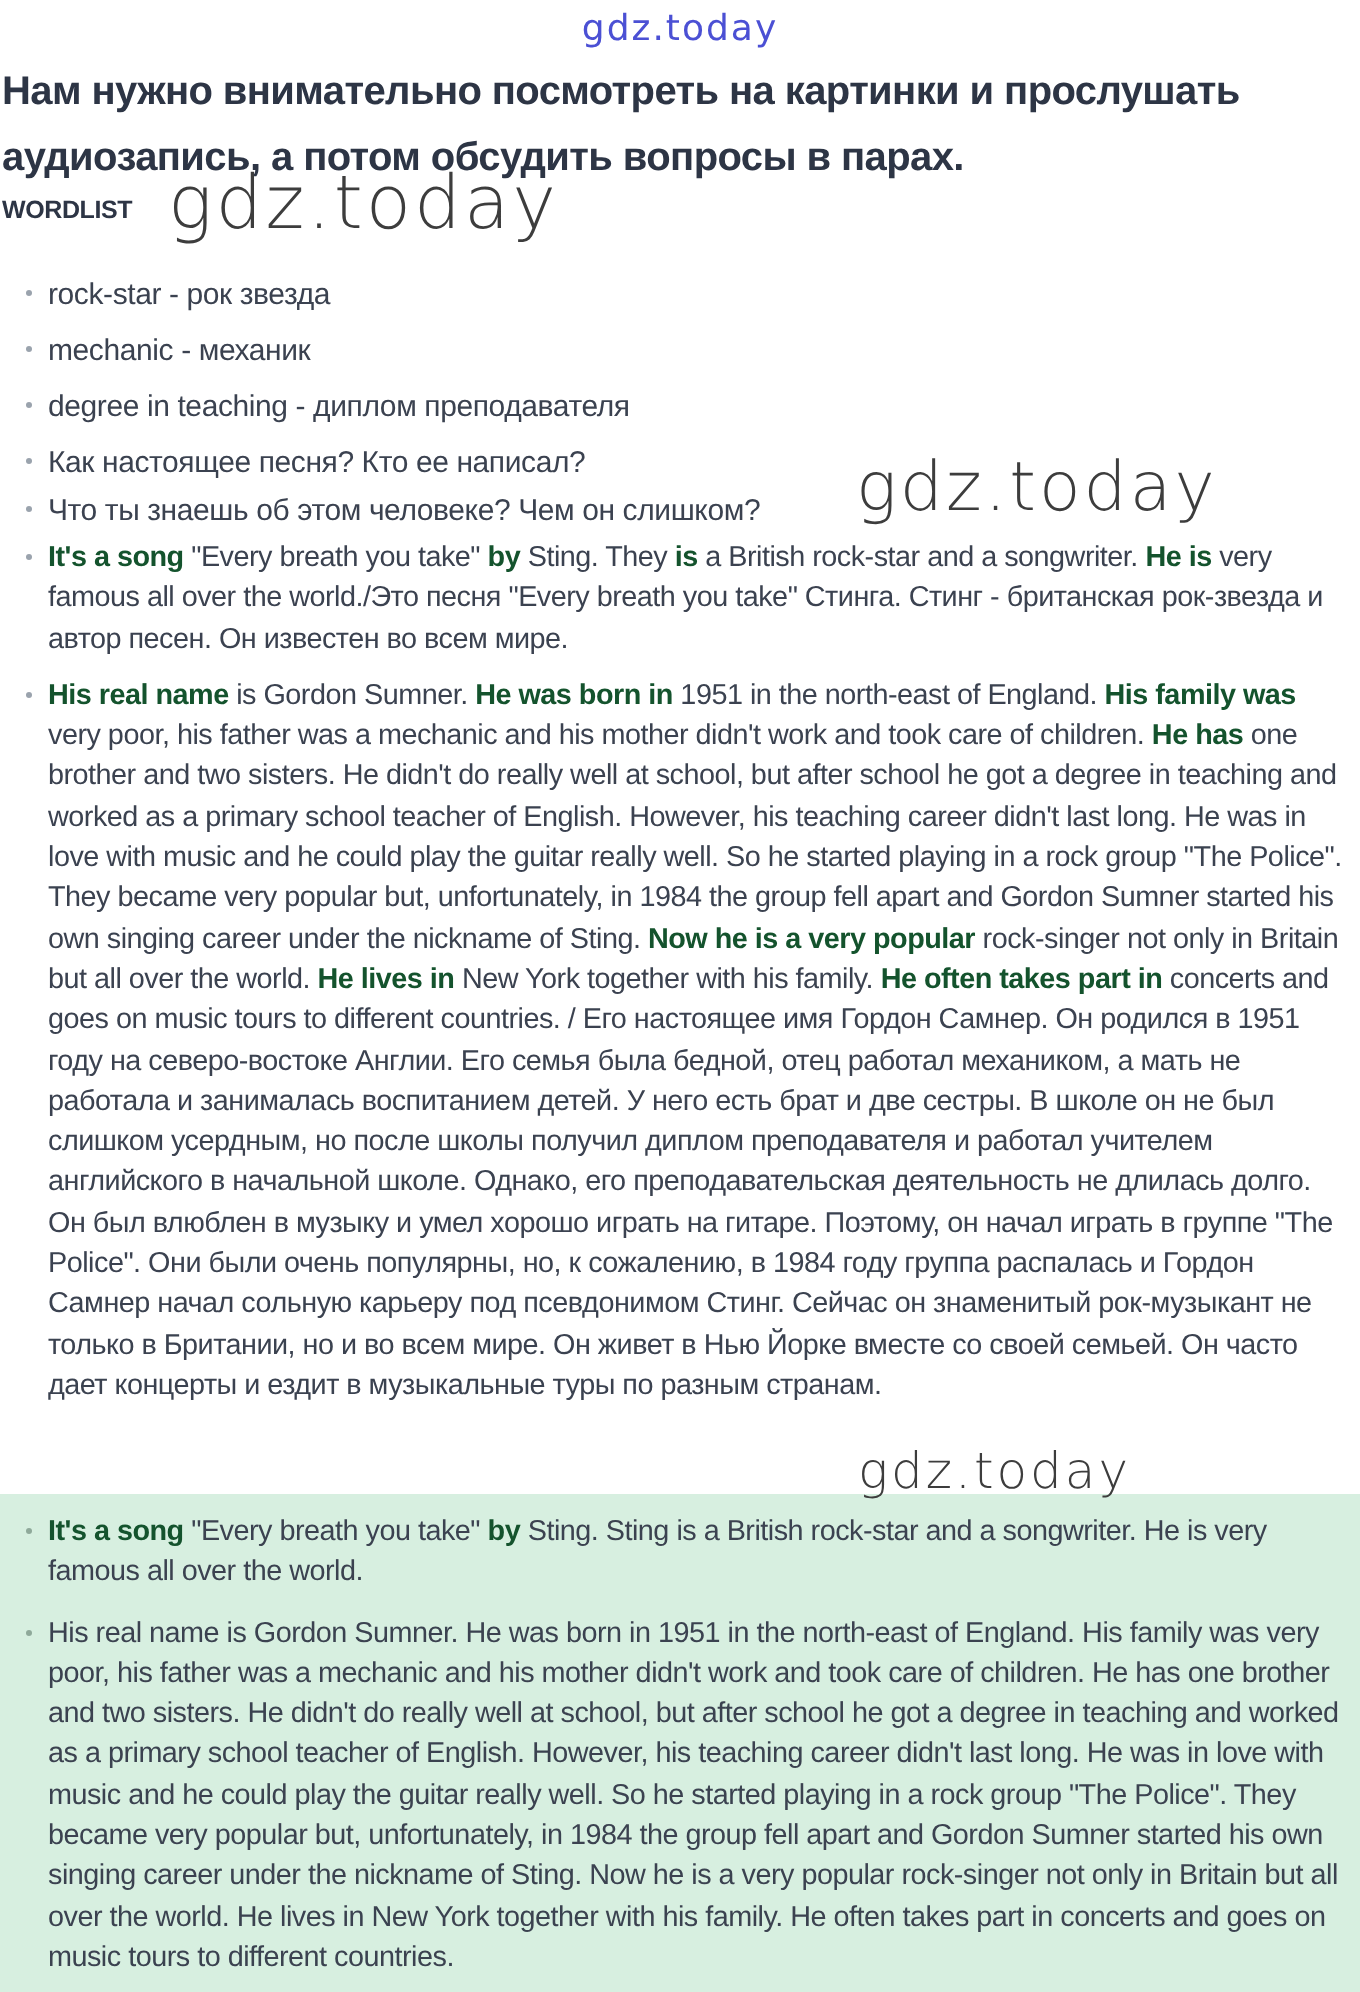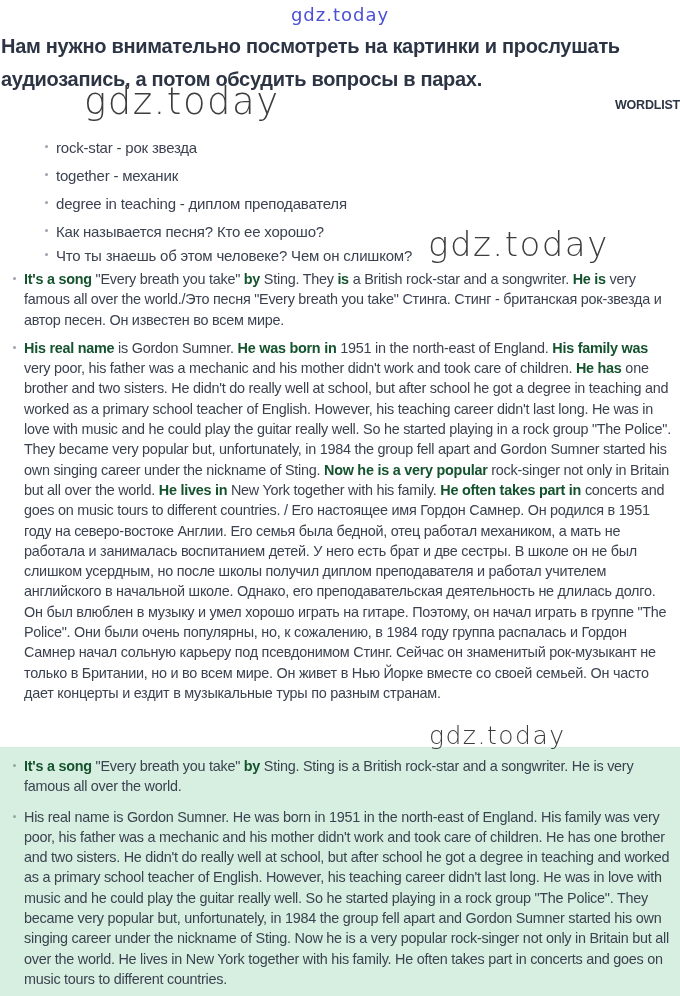--- a/index.html
+++ b/index.html
@@ -27,32 +27,32 @@
   .wm-mid   { left:428px; top:224px; font-size:34px; }
   .wm-bottom{ left:429px; top:721px; font-size:25px; }
 
   .intro {
     font-weight:bold; font-size:20px; line-height:33px;
     letter-spacing:-0.3px; color:#2d3545;
     margin:4px 2px 0 1px;
   }
   .wordlist-label {
     font-weight:bold; font-size:12.5px; letter-spacing:-0.2px;
-    color:#2d3545; margin:2px 0 0 1px;text-align:right;
+    color:#2d3545; margin:2px 0 0 1px;
   }
 
   ul { list-style:none; margin:0; padding:0; }
   li { position:relative; padding-left:24px; }
   li::before {
     content:""; position:absolute; left:13px; top:8px;
     width:3px; height:3px; border-radius:50%; background:#9aa3ad;
   }
 
   .wordlist {
-    margin-top:25px; font-size:15px; line-height:21px; letter-spacing:-0.2px;padding-left:32px;
+    margin-top:25px; font-size:15px; line-height:21px; letter-spacing:-0.2px;
   }
   .wordlist li { margin-bottom:7px; }
   .wordlist li:nth-child(n+4) { margin-bottom:3px; }
 
   .answers {
     font-size:14.4px; line-height:20.3px; letter-spacing:-0.25px;
     margin-top:3px; padding-right:3px;
   }
   .answers li { margin-bottom:8px; }
   .answers b { font-weight:bold; color:#14532d; }
@@ -73,23 +73,23 @@
 
   <div class="white-content">
     <div class="wm-top">gdz.today</div>
 
     <p class="intro">Нам нужно внимательно посмотреть на картинки и прослушать аудиозапись, а потом обсудить вопросы в парах.</p>
 
     <div class="wordlist-label">WORDLIST</div>
 
     <ul class="wordlist">
       <li>rock-star - рок звезда</li>
-      <li>together - механик</li>
+      <li>mechanic - механик</li>
       <li>degree in teaching - диплом преподавателя</li>
-      <li>Как называется песня? Кто ее хорошо?</li>
+      <li>Как настоящее песня? Кто ее написал?</li>
       <li>Что ты знаешь об этом человеке? Чем он слишком?</li>
     </ul>
 
     <ul class="answers">
       <li><b>It's a song</b><span> "Every breath you take" </span><b>by</b><span> Sting. They </span><b>is</b><span> a British rock-star and a songwriter. </span><b>He is</b><span> very famous all over the world./Это песня "Every breath you take" Стинга. Стинг - британская рок-звезда и автор песен. Он известен во всем мире.</span></li>
       <li><b>His real name</b><span> is Gordon Sumner. </span><b>He was born in</b><span> 1951 in the north-east of England. </span><b>His family was</b><span> very poor, his father was a mechanic and his mother didn't work and took care of children. </span><b>He has</b><span> one brother and two sisters. He didn't do really well at school, but after school he got a degree in teaching and worked as a primary school teacher of English. However, his teaching career didn't last long. He was in love with music and he could play the guitar really well. So he started playing in a rock group "The Police". They became very popular but, unfortunately, in 1984 the group fell apart and Gordon Sumner started his own singing career under the nickname of Sting. </span><b>Now he is a very popular</b><span> rock-singer not only in Britain but all over the world. </span><b>He lives in</b><span> New York together with his family. </span><b>He often takes part in</b><span> concerts and goes on music tours to different countries. / Его настоящее имя Гордон Самнер. Он родился в 1951 году на северо-востоке Англии. Его семья была бедной, отец работал механиком, а мать не работала и занималась воспитанием детей. У него есть брат и две сестры. В школе он не был слишком усердным, но после школы получил диплом преподавателя и работал учителем английского в начальной школе. Однако, его преподавательская деятельность не длилась долго. Он был влюблен в музыку и умел хорошо играть на гитаре. Поэтому, он начал играть в группе "The Police". Они были очень популярны, но, к сожалению, в 1984 году группа распалась и Гордон Самнер начал сольную карьеру под псевдонимом Стинг. Сейчас он знаменитый рок-музыкант не только в Британии, но и во всем мире. Он живет в Нью Йорке вместе со своей семьей. Он часто дает концерты и ездит в музыкальные туры по разным странам.</span></li>
     </ul>
   </div>
 
   <div class="wm wm-large">gdz.today</div>

